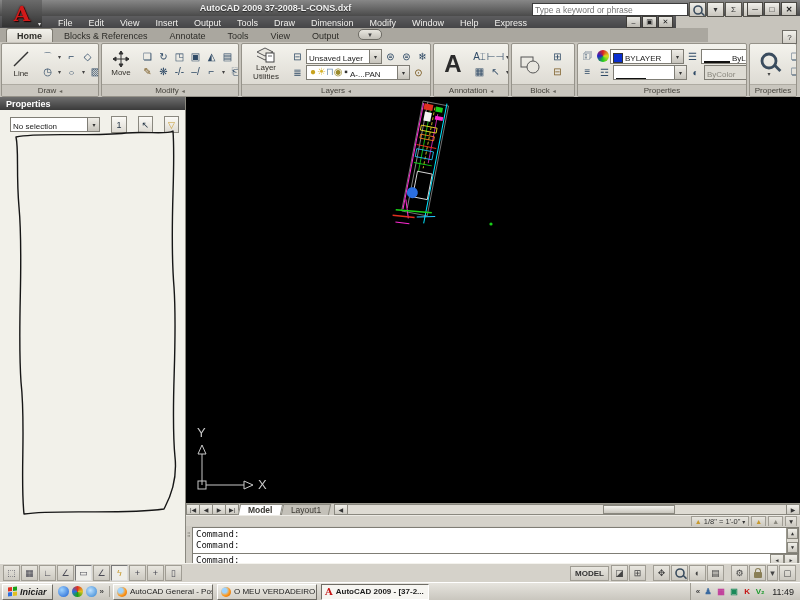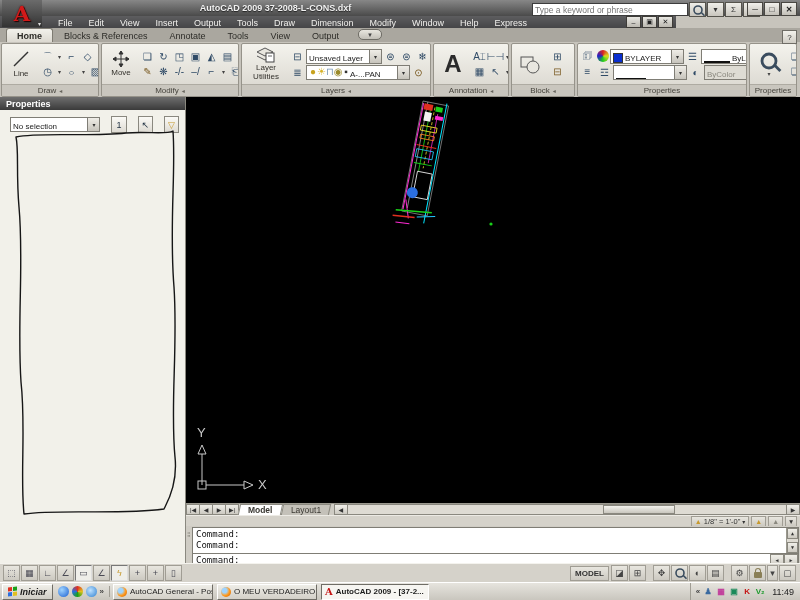--- a/index.html
+++ b/index.html
@@ -21,21 +21,21 @@
   .winctl span{width:14px;height:12px;background:linear-gradient(#f1f0ec,#c3c0b8);border:1px solid #494742;
     display:flex;align-items:center;justify-content:center;font-size:8px;color:#222;font-weight:bold;}
   
   #menubar{position:absolute;left:0;top:16px;width:676px;height:12px;background:linear-gradient(#5d5d5f,#454547);
     display:flex;align-items:flex-end;padding-left:50px;box-sizing:border-box;}
   #menubar .menu{color:#f0efec;font-size:9px;padding:0 8px;}
   #mdictl{position:absolute;right:3px;top:0;display:flex;gap:1px;}
   #mdictl span{width:13px;height:10px;background:linear-gradient(#e8e7e2,#bcb9b1);border:1px solid #3e3c38;
     display:flex;align-items:center;justify-content:center;font-size:7px;color:#222;}
   
-  #tabrow{position:absolute;left:0;top:28px;width:800px;height:14px;background:#aaa79f;display:flex;align-items:flex-end;padding-left:6px;box-sizing:border-box;}
+  #tabrow{position:absolute;left:0;top:28px;width:708px;height:14px;background:#aaa79f;display:flex;align-items:flex-end;padding-left:6px;box-sizing:border-box;}
   .rtab{font-size:9px;color:#2d2c28;padding:2px 10px 1px;border:1px solid transparent;border-bottom:none;}
   .rtab.active{background:linear-gradient(#f2f1eb,#dcd9d1);border-color:#7e7b72;border-radius:3px 3px 0 0;font-weight:bold;}
   #ribbon-min{width:22px;height:9px;margin:0 0 2px 8px;border:1px solid #6f6d66;border-radius:5px;background:linear-gradient(#e8e6df,#c2bfb7);
     display:flex;align-items:center;justify-content:center;font-size:6px;color:#444;}
   
   #ribbon{position:absolute;left:0;top:42px;width:800px;height:55px;background:#c7c4bc;display:flex;padding:1px 1px 0;box-sizing:border-box;}
   .panel{display:flex;flex-direction:column;border:1px solid #96938a;border-radius:2px;margin-right:2px;
     background:linear-gradient(#f4f3ed,#d7d4cc);overflow:hidden;}
   .pbody{flex:1;display:flex;align-items:center;padding:1px 2px;gap:2px;}
   .plabel{height:11px;background:#c9c6be;border-top:1px solid #aeaba2;font-size:8px;color:#45433c;

